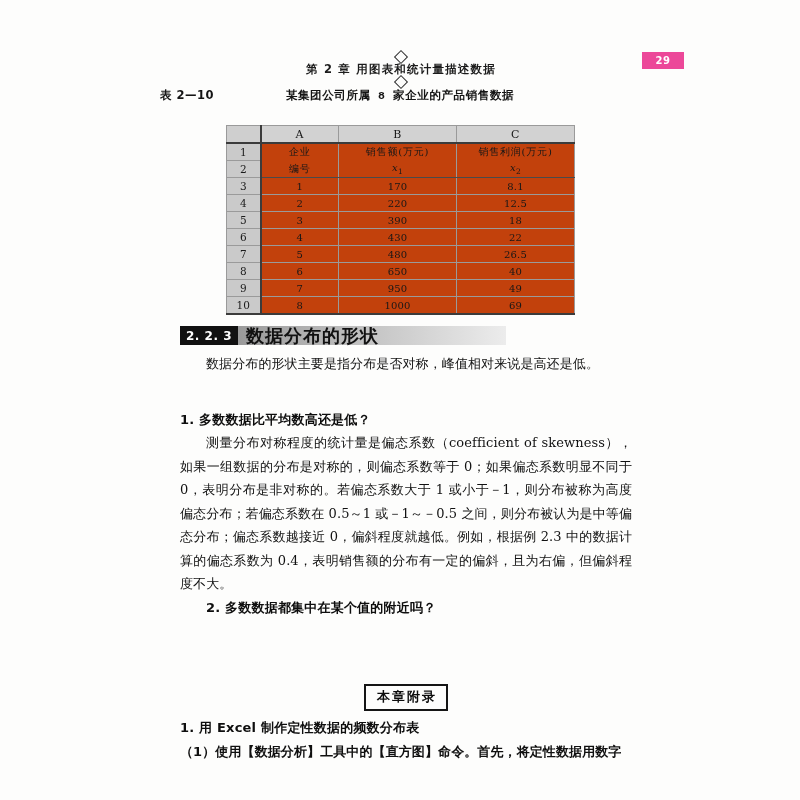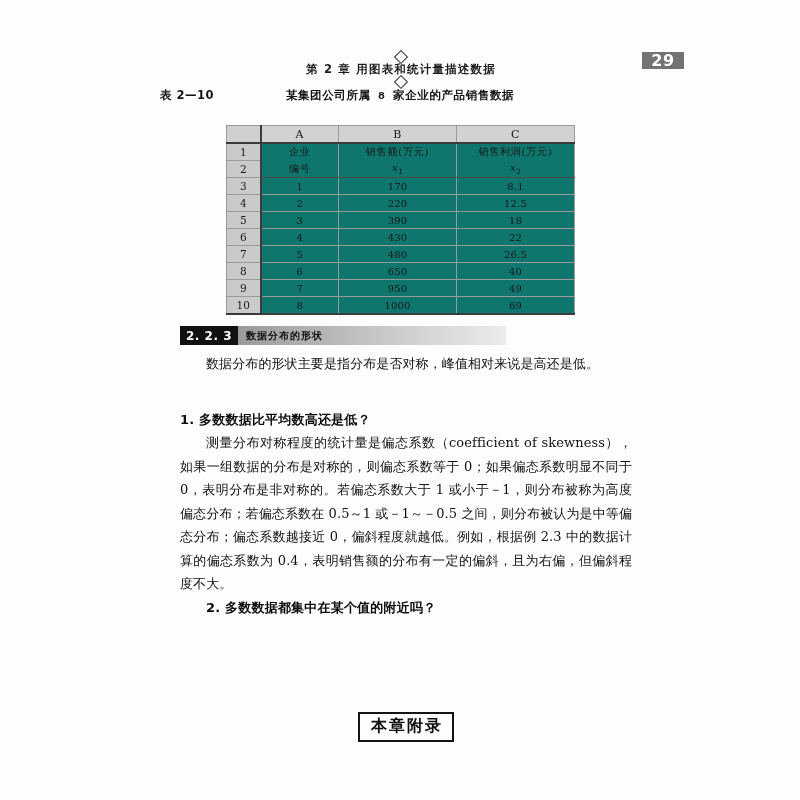--- a/index.html
+++ b/index.html
@@ -54,25 +54,25 @@
     font-size: 11.5px;
     letter-spacing: 1.2px;
     color: #1c1c1c;
     white-space: nowrap;
     padding: 0 2px;
   }
   .page-number {
     position: absolute;
     right: 0px;
     top: 0px;
-    background: #737373;
+    background: #ec4899;
     color: #ffffff;
     font-family: "DejaVu Sans", "Liberation Sans", sans-serif;
     font-weight: bold;
-    font-size: 16px;
+    font-size: 10px;
     line-height: 17px;
     height: 17px;
     min-width: 42px;
     text-align: center;
     letter-spacing: 0.5px;
   }
 
   
   .table-caption {
     position: absolute;
@@ -140,21 +140,21 @@
     letter-spacing: 0.5px;
   }
   .xl-rowhead {
     background: #cacaca;
     font-weight: bold;
     font-size: 10.5px;
     border-right: 2px solid #3b3b3b !important;
     color: #1a1a1a;
   }
   .xl-cell {
-    background: #0f766e;
+    background: #c2410c;
     font-size: 10px;
     letter-spacing: 0.2px;
   }
   .xl-cell.cn {
     font-size: 10px;
     letter-spacing: 0.8px;
   }
   .xl-cell.thickbottom { border-bottom: 1.6px solid #4a4a4a !important; }
   .xl-cell.nobordertop  { border-top: none !important; }
   .xl-cell.noborderbot  { border-bottom: none !important; }
@@ -181,21 +181,21 @@
     padding: 0 6px;
     display: flex;
     align-items: center;
     letter-spacing: 0.5px;
   }
   .sec-title {
     background: linear-gradient(to right, #9a9a9a 0%, #c9c9c9 55%, #ececec 100%);
     color: #111111;
     font-family: "DejaVu Sans", "Liberation Sans", sans-serif;
     font-weight: bold;
-    font-size: 10px;
+    font-size: 18px;
     padding: 0 10px 0 8px;
     display: flex;
     align-items: center;
     letter-spacing: 1px;
     min-width: 250px;
   }
 
   
   .body {
     position: absolute;
@@ -231,25 +231,24 @@
     left: 180px;
     top: 684px;
     width: 452px;
     text-align: center;
   }
   .appendix-badge {
     display: inline-block;
     border: 2px solid #151515;
     font-family: "DejaVu Sans", "Liberation Sans", sans-serif;
     font-weight: bold;
-    font-size: 16px;
+    font-size: 13px;
     letter-spacing: 2px;
     padding: 2px 9px 3px 11px;
     color: #0d0d0d;
-    margin-top: 28px;
   }
   .appendix-body {
     position: absolute;
     left: 180px;
     top: 716px;
     width: 452px;
   }
   p.ah {
     margin: 0;
     font-family: "DejaVu Sans", "Liberation Sans", sans-serif;
@@ -380,14 +379,18 @@
   <div class="body">
     <p class="bt indent">数据分布的形状主要是指分布是否对称，峰值相对来说是高还是低。</p>
     <p class="qh ind">1. 多数数据比平均数高还是低？</p>
     <p class="bt indent">测量分布对称程度的统计量是偏态系数（coefficient of skewness），如果一组数据的分布是对称的，则偏态系数等于 0；如果偏态系数明显不同于 0，表明分布是非对称的。若偏态系数大于 1 或小于－1，则分布被称为高度偏态分布；若偏态系数在 0.5～1 或－1～－0.5 之间，则分布被认为是中等偏态分布；偏态系数越接近 0，偏斜程度就越低。例如，根据例 2.3 中的数据计算的偏态系数为 0.4，表明销售额的分布有一定的偏斜，且为右偏，但偏斜程度不大。</p>
     <p class="qh ind2">2. 多数数据都集中在某个值的附近吗？</p>
   </div>
 
   <div class="appendix-badge-row">
     <span class="appendix-badge">本章附录</span>
   </div>
+  <div class="appendix-body">
+    <p class="ah">1. 用 Excel 制作定性数据的频数分布表</p>
+    <p class="astep">（1）使用【数据分析】工具中的【直方图】命令。首先，将定性数据用数字</p>
+  </div>
 
 </div>
 
 </body></html>

